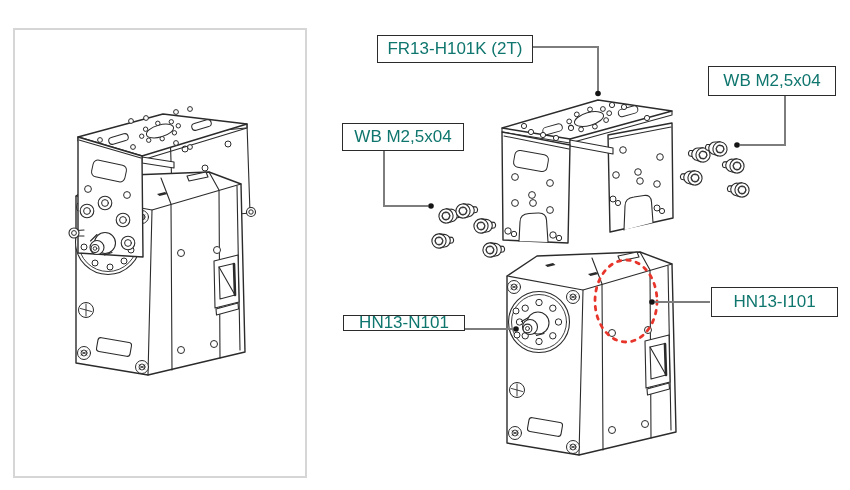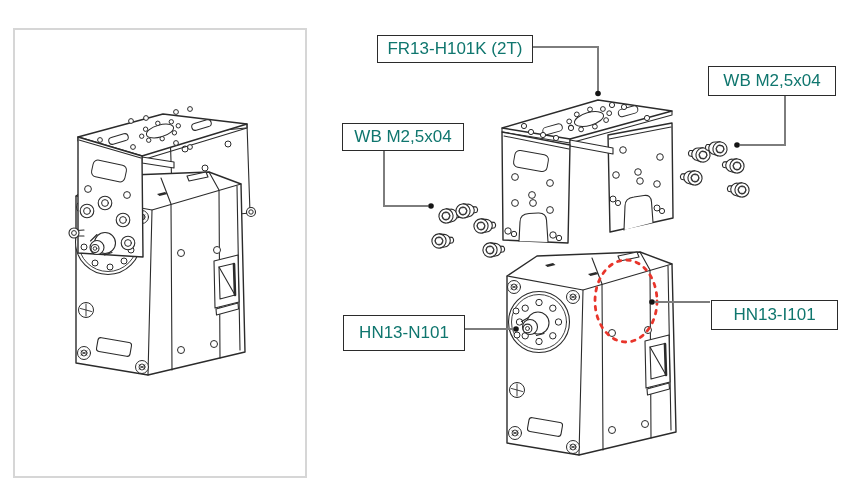--- a/index.html
+++ b/index.html
@@ -303,16 +303,16 @@
       <circle class="dot" cx="652" cy="302" r="2.8"></circle>
     </g>
   </svg>
 
   <div class="callout" style="left:377px;top:35px;width:156px;height:28px;">FR13-H101K (2T)</div>
 
   <div class="callout" style="left:708px;top:66px;width:128px;height:30px;">WB M2,5x04</div>
 
   <div class="callout" style="left:342px;top:123px;width:122px;height:28px;">WB M2,5x04</div>
 
-  <div class="callout" style="left:343px;top:315px;width:122px;height:36px;">HN13-N101</div>
-
-  <div class="callout" style="left:711px;top:300px;width:127px;height:30px;">HN13-I101</div>
+  <div class="callout" style="left:343px;top:315px;width:122px;height:16px;">HN13-N101</div>
+
+  <div class="callout" style="left:711px;top:287px;width:127px;height:30px;">HN13-I101</div>
 </div>
 
 </body></html>

